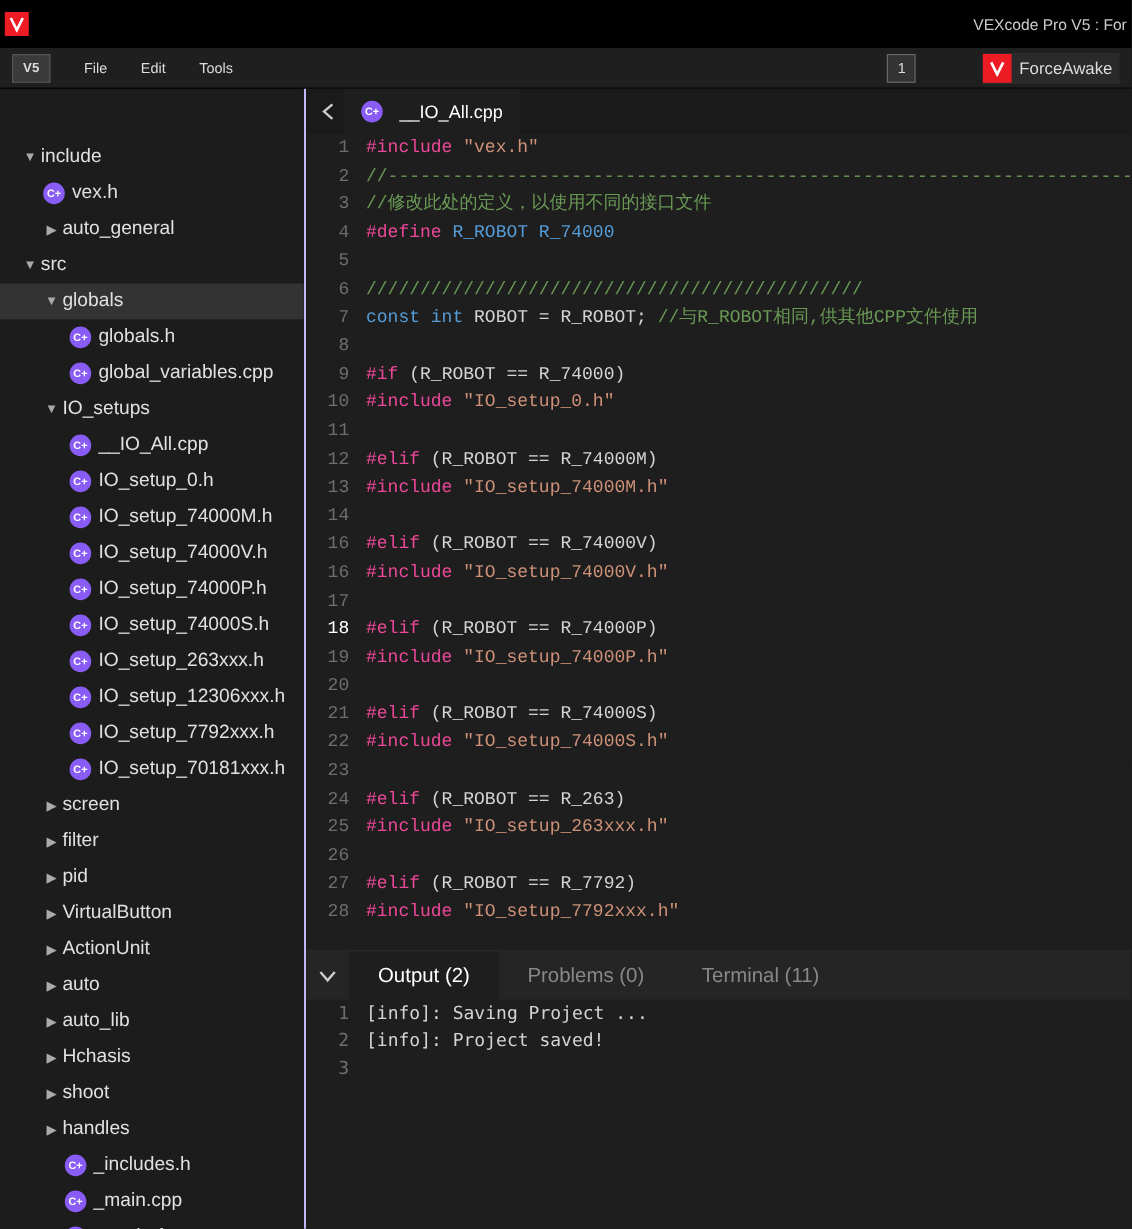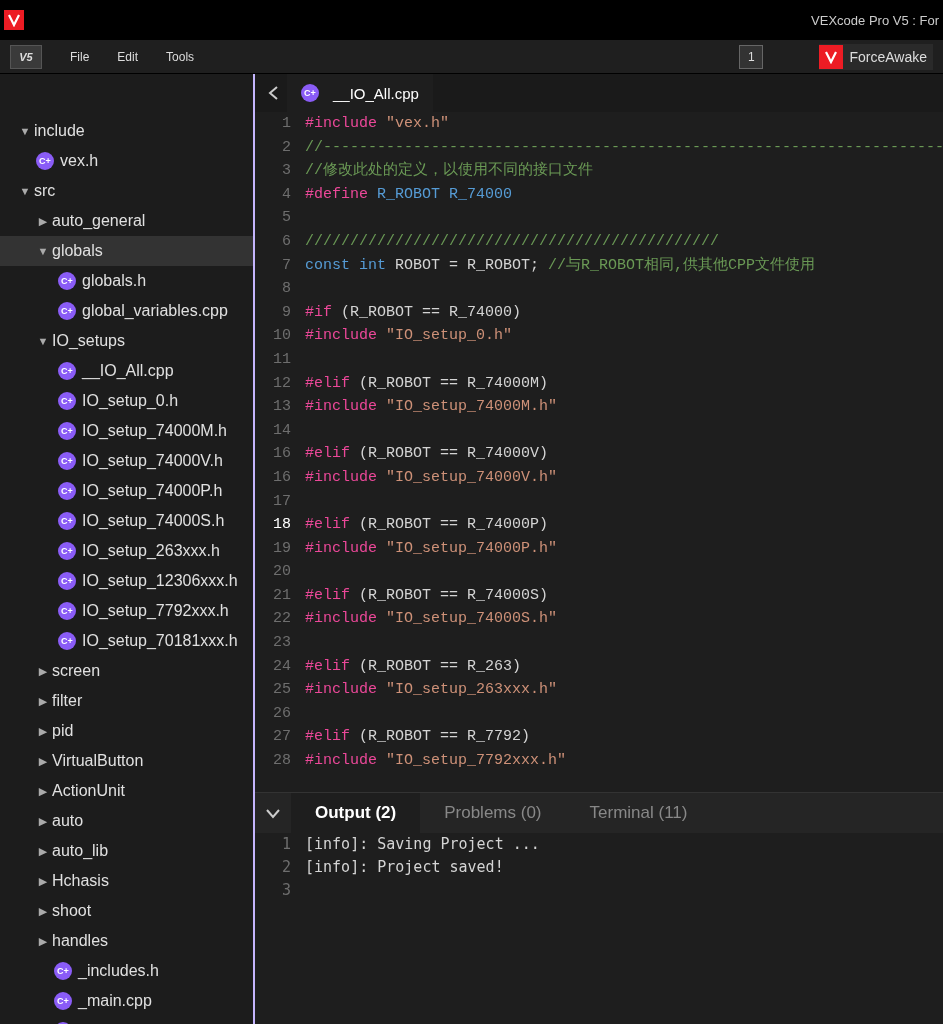--- a/index.html
+++ b/index.html
@@ -42,21 +42,20 @@
   border-bottom: 1px solid #000;
 }
 .toolbar-icon {
   width: 32px; height: 24px;
   background: #3a3a3a;
   border: 1px solid #555;
   color: #ddd;
   display: flex; align-items: center; justify-content: center;
   font-size: 11px; font-weight: bold;
   margin-right: 14px;
-  font-style: italic;
 }
 .menu-item {
   padding: 6px 14px;
   color: #dddddd;
   font-size: 12px;
   cursor: pointer;
 }
 .menubar-right {
   margin-left: auto;
   display: flex;
@@ -199,21 +198,21 @@
   cursor:pointer;
 }
 .panel-tab {
   padding: 0 24px;
   height: 100%;
   display:flex; align-items:center;
   color: #888;
   font-size: 17px;
   cursor:pointer;
 }
-.panel-tab.active { background:#1e1e1e; color:#fff; font-weight:700; }
+.panel-tab.active { background:#1e1e1e; color:#fff; font-weight:400; }
 .output-body {
   flex:1;
   font-family: Consolas, monospace;
   font-size: 15px;
   line-height: 23px;
   overflow:auto;
 }
 .out-line { display:flex; }
 .out-gutter { width:50px; text-align:right; padding-right:14px; color:#6e6e6e; flex-shrink:0;}
 .out-text { white-space:pre; color:#d4d4d4; }
@@ -251,27 +250,27 @@
 <div class="main">
   <div class="sidebar">
     <div class="tree-row tree-indent-0">
         <span class="chev down"></span>
         <span>include</span>
       </div>
     <div class="tree-row tree-indent-1">
         <span class="cpp-icon">C+</span>
         <span>vex.h</span>
       </div>
+    <div class="tree-row tree-indent-1">
+        <span class="chev right"></span>
+        <span>auto_general</span>
+      </div>
     <div class="tree-row tree-indent-0">
         <span class="chev down"></span>
         <span>src</span>
-      </div>
-    <div class="tree-row tree-indent-1">
-        <span class="chev right"></span>
-        <span>auto_general</span>
       </div>
     <div class="tree-row tree-indent-1 selected">
         <span class="chev down"></span>
         <span>globals</span>
       </div>
     <div class="tree-row tree-indent-2">
         <span class="cpp-icon">C+</span>
         <span>globals.h</span>
       </div>
     <div class="tree-row tree-indent-2">

